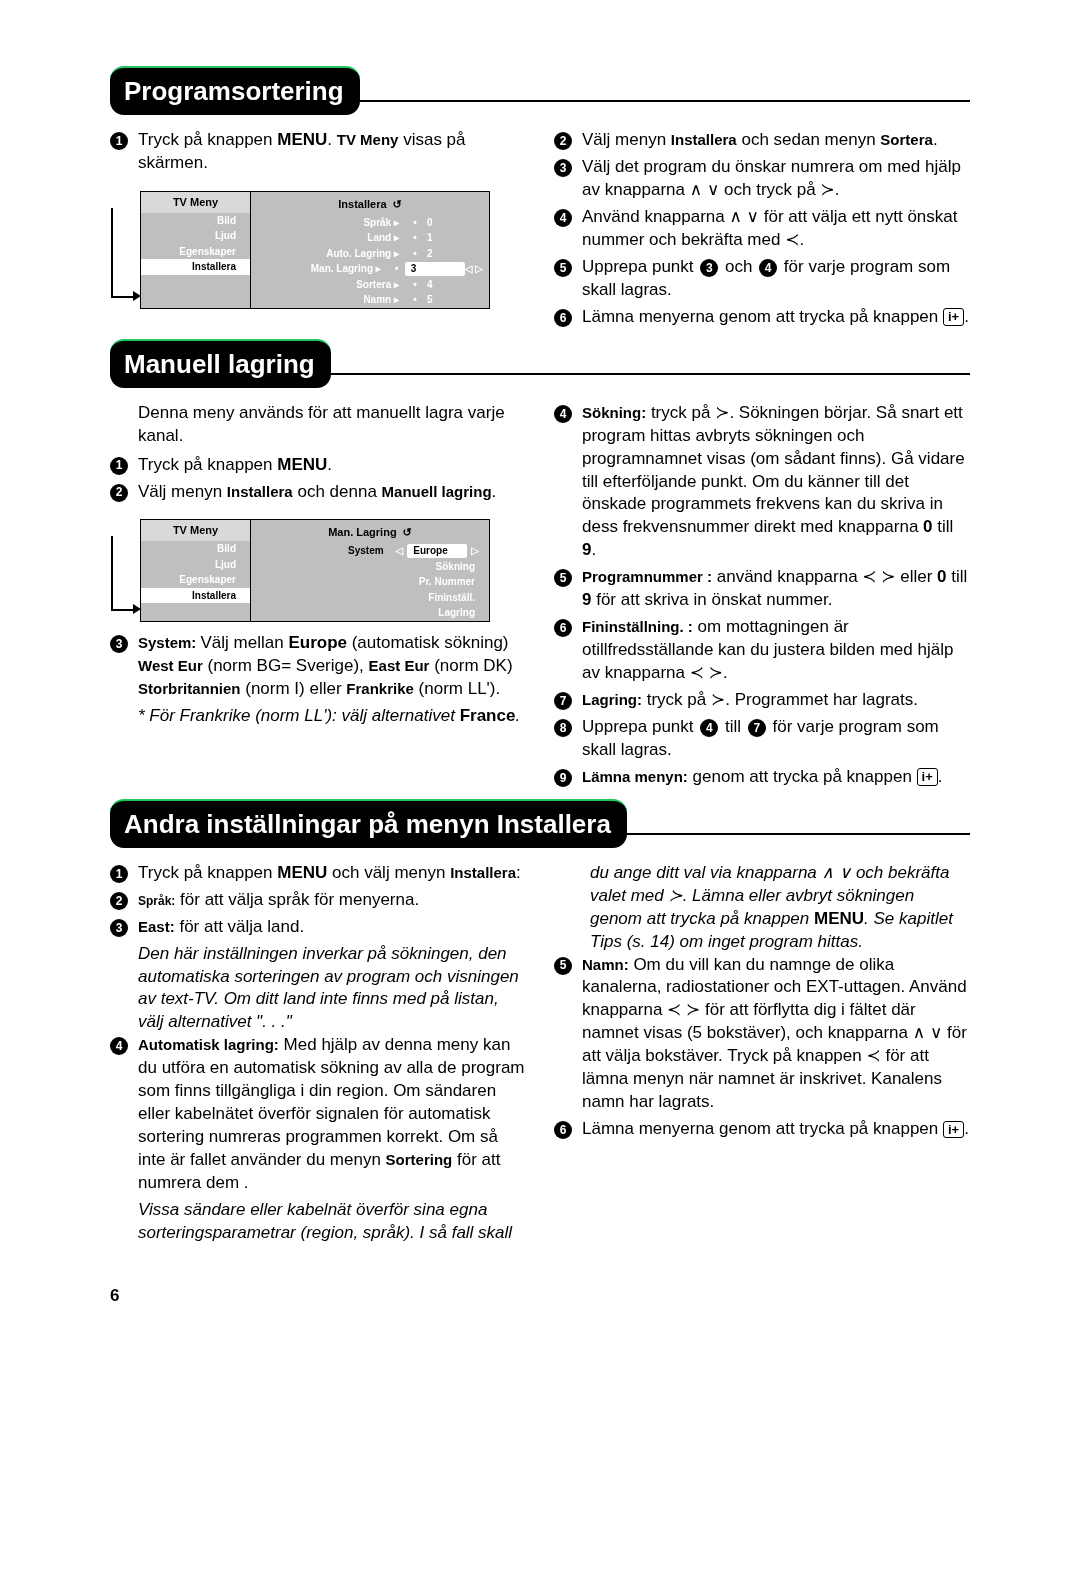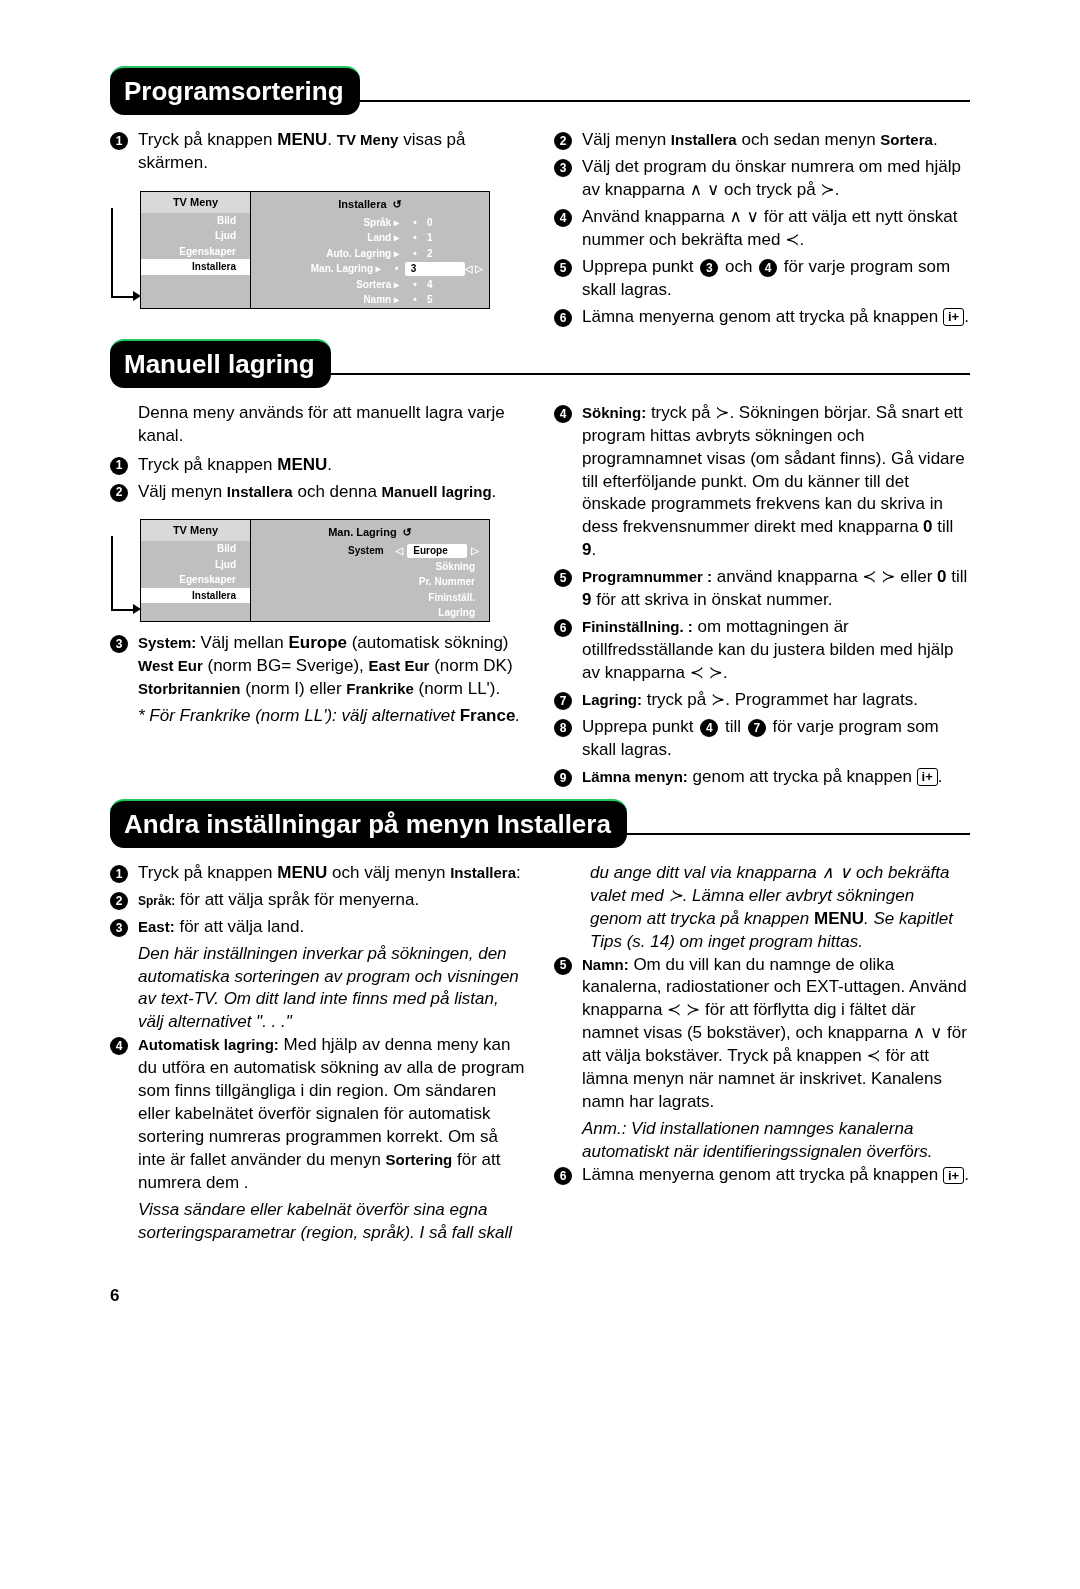--- a/index.html
+++ b/index.html
@@ -357,21 +357,20 @@
       </div>
     <div style="margin-left:28px" class="italic">Vissa sändare eller kabelnät överför sina egna sorteringsparametrar (region, språk). I så fall skall</div>
   </div>
 
   <div class="col">
     <div style="margin-left:36px" class="italic"><span>du ange ditt val via knapparna ∧ ∨ och bekräfta valet med ≻. Lämna eller avbryt sökningen genom att trycka på knappen </span><span class="bold" style="font-style:normal">MENU</span><span>. Se kapitlet Tips (s. 14) om inget program hittas.</span></div>
     <div class="step">
         <span class="step-num">5</span>
         <span class="step-text"><span class="bold" style="font-size:15px">Namn:</span><span> Om du vill kan du namnge de olika kanalerna, radiostationer och EXT-uttagen. Använd knapparna ≺ ≻ för att förflytta dig i fältet där namnet visas (5 bokstäver), och knapparna ∧ ∨ för att välja bokstäver. Tryck på knappen ≺ för att lämna menyn när namnet är inskrivet. Kanalens namn har lagrats.</span></span>
       </div>
-    <div style="margin-left:28px" class="italic">Anm.: Vid installationen namnges kanalerna automatiskt när identifieringssignalen överförs.</div>
     <div class="step">
         <span class="step-num">6</span>
         <span class="step-text"><span>Lämna menyerna genom att trycka på knappen </span><span class="info-icon">i+</span>.</span>
       </div>
   </div>
 </div>
 
 <div class="page-num">6</div>
 
 

